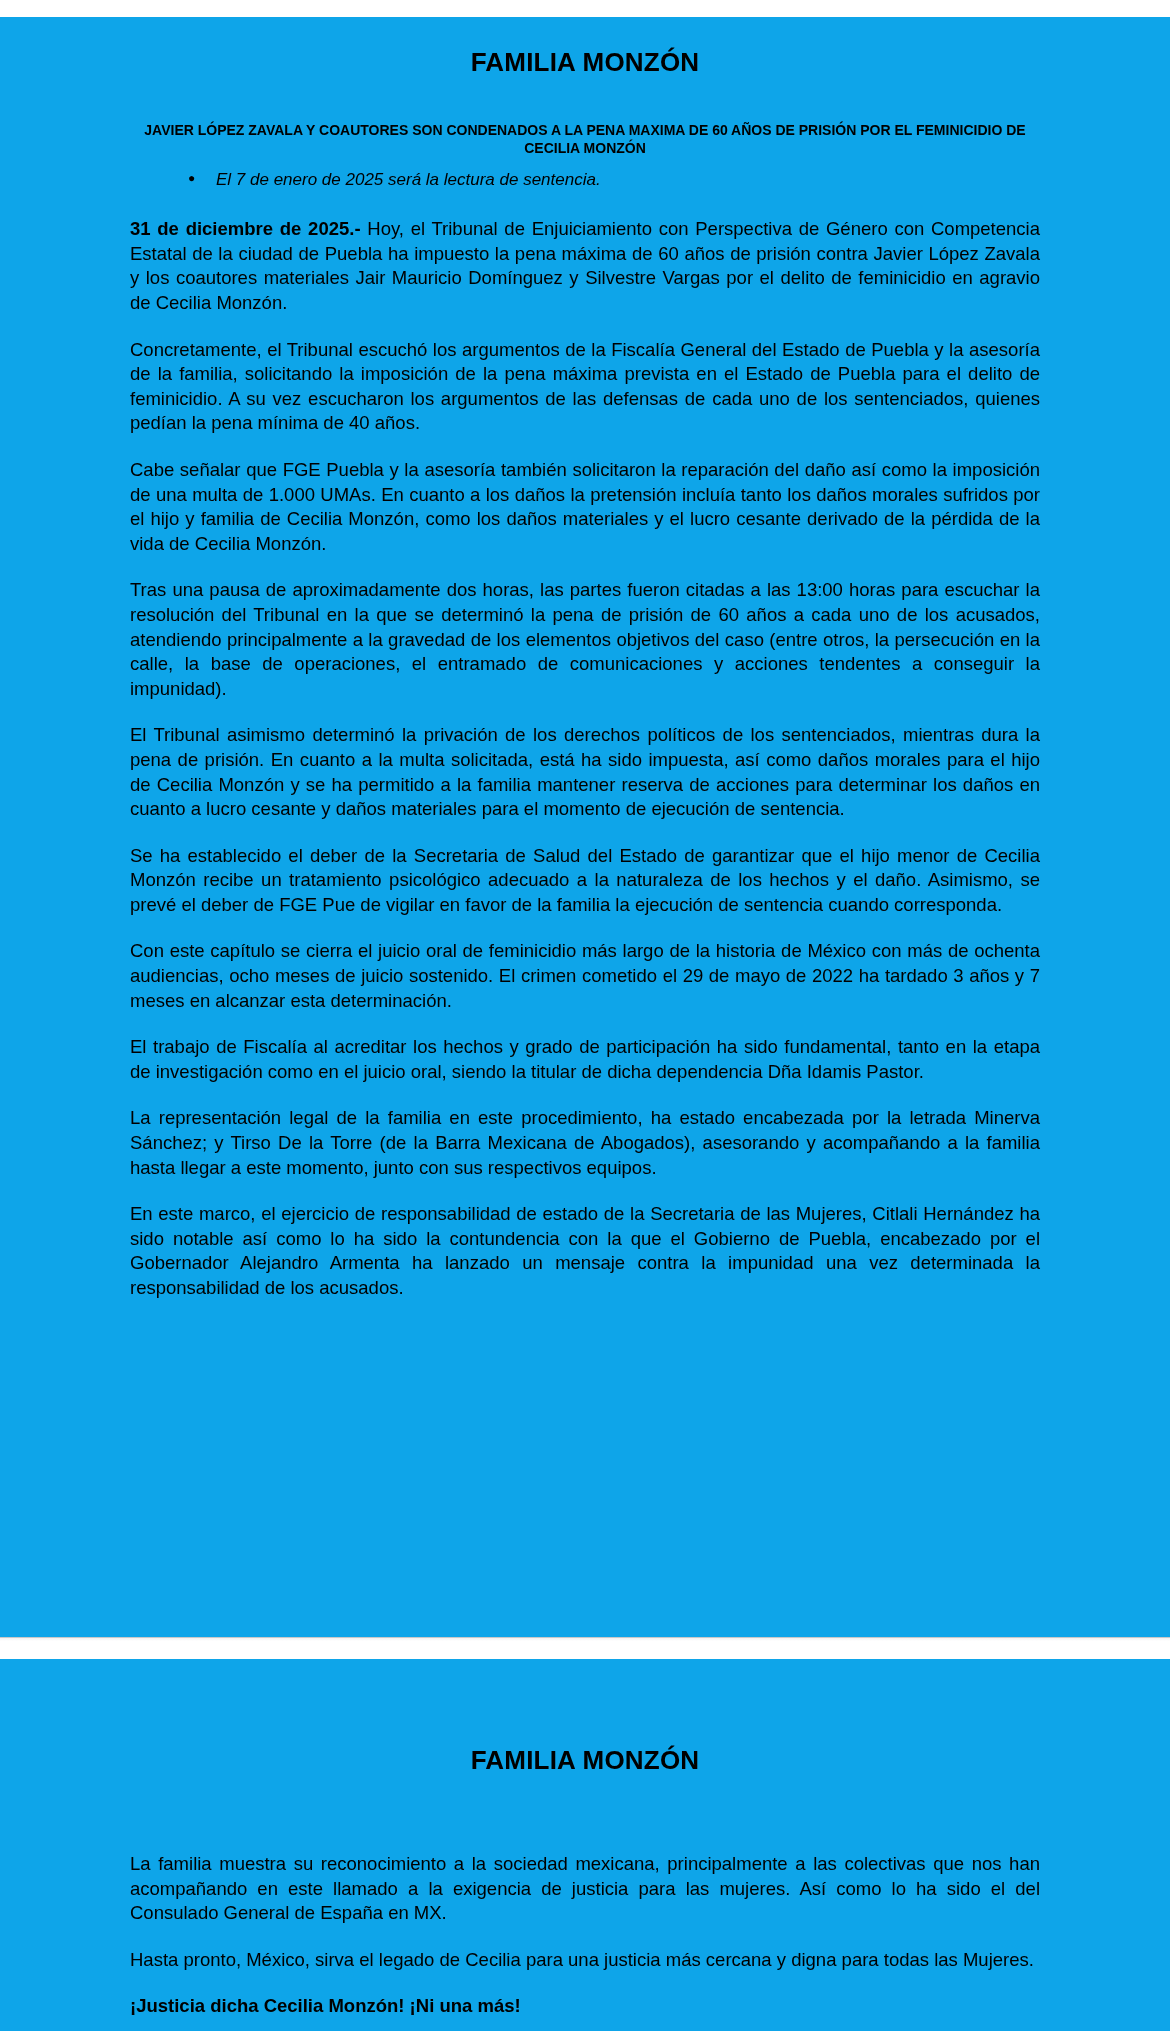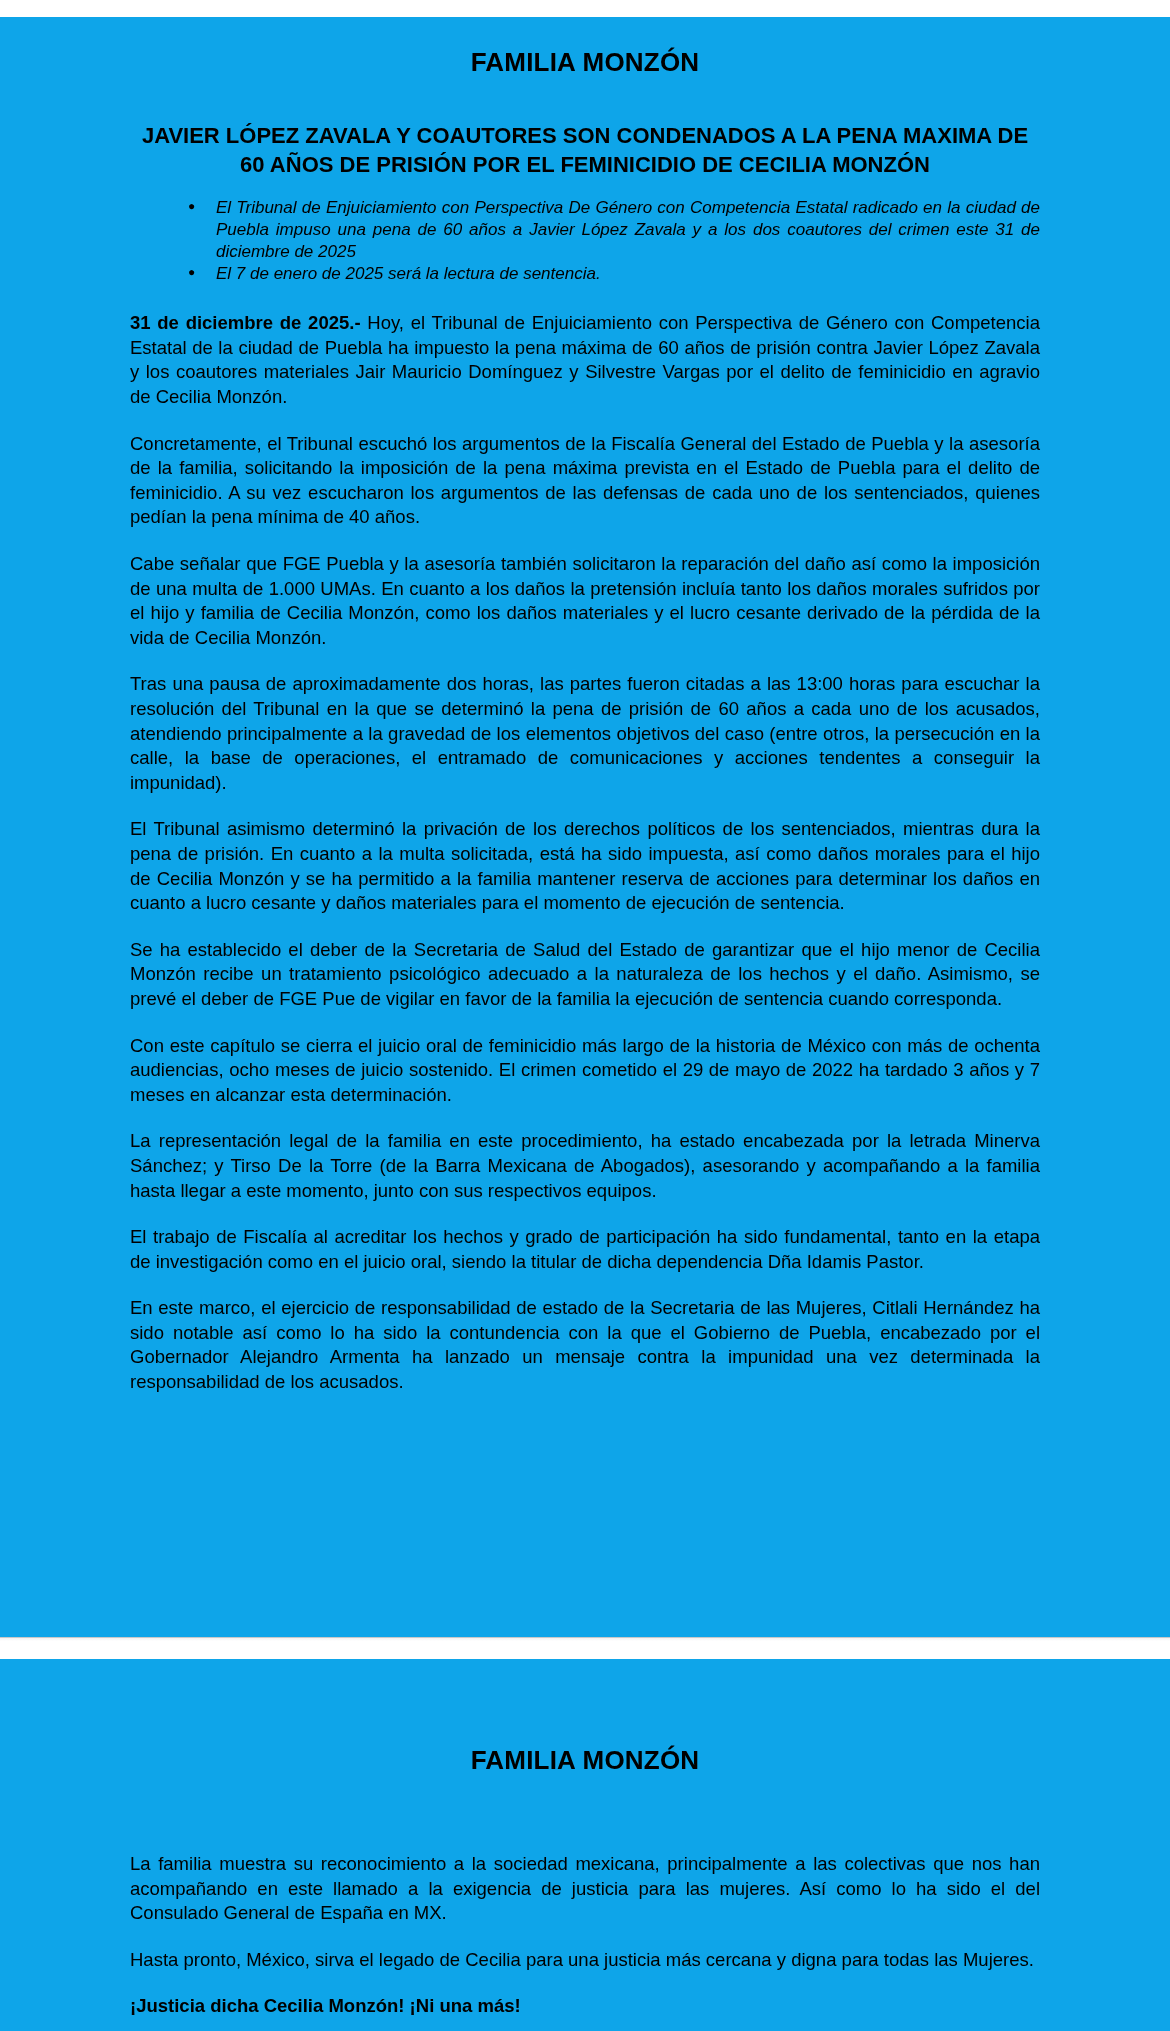--- a/index.html
+++ b/index.html
@@ -50,21 +50,21 @@
   .masthead-two {
     text-align: center;
     font-size: 26px;
     font-weight: bold;
     letter-spacing: 0.2px;
     padding-top: 86px;
     line-height: 1.2;
   }
   .headline {
     text-align: center;
-    font-size: 22px;
+    font-size: 14px;
     font-weight: bold;
     line-height: 1.32;
     margin-top: 42px;
     margin-left: 8px;
     margin-right: 8px;
   }
   ul.lead-bullets {
     margin: 2px 0 0 0;
     padding-left: 52px;
     list-style: none;
@@ -126,36 +126,35 @@
 
 <div class="doc">
 
   <section class="page page-one">
 
     <h1 class="masthead">FAMILIA MONZÓN</h1>
 
     <h2 class="headline">JAVIER LÓPEZ ZAVALA Y COAUTORES SON CONDENADOS A LA PENA MAXIMA DE 60 AÑOS DE PRISIÓN POR EL FEMINICIDIO DE CECILIA MONZÓN</h2>
 
     <ul class="lead-bullets">
-      <li>El Tribunal de Enjuiciamiento con Perspectiva De Género con Competencia Estatal radicado en la ciudad de Puebla impuso una pena de 60 años a Javier López Zavala y a los dos coautores del crimen este 31 de diciembre de 2025</li>
       <li class="single">El 7 de enero de 2025 será la lectura de sentencia.</li>
     </ul>
 
     <div class="body-block">
 
       <p class="para"><span class="lead-date">31 de diciembre de 2025.-</span><span> Hoy, el Tribunal de Enjuiciamiento con Perspectiva de Género con Competencia Estatal de la ciudad de Puebla ha impuesto la pena máxima de 60 años de prisión contra Javier López Zavala y los coautores materiales Jair Mauricio Domínguez y Silvestre Vargas por el delito de feminicidio en agravio de Cecilia Monzón.</span></p>
 
       <p class="para">Concretamente, el Tribunal escuchó los argumentos de la Fiscalía General del Estado de Puebla y la asesoría de la familia, solicitando la imposición de la pena máxima prevista en el Estado de Puebla para el delito de feminicidio. A su vez escucharon los argumentos de las defensas de cada uno de los sentenciados, quienes pedían la pena mínima de 40 años.</p>
       <p class="para">Cabe señalar que FGE Puebla y la asesoría también solicitaron la reparación del daño así como la imposición de una multa de 1.000 UMAs. En cuanto a los daños la pretensión incluía tanto los daños morales sufridos por el hijo y familia de Cecilia Monzón, como los daños materiales y el lucro cesante derivado de la pérdida de la vida de Cecilia Monzón.</p>
       <p class="para">Tras una pausa de aproximadamente dos horas, las partes fueron citadas a las 13:00 horas para escuchar la resolución del Tribunal en la que se determinó la pena de prisión de 60 años a cada uno de los acusados, atendiendo principalmente a la gravedad de los elementos objetivos del caso (entre otros, la persecución en la calle, la base de operaciones, el entramado de comunicaciones y acciones tendentes a conseguir la impunidad).</p>
       <p class="para">El Tribunal asimismo determinó la privación de los derechos políticos de los sentenciados, mientras dura la pena de prisión. En cuanto a la multa solicitada, está ha sido impuesta, así como daños morales para el hijo de Cecilia Monzón y se ha permitido a la familia mantener reserva de acciones para determinar los daños en cuanto a lucro cesante y daños materiales para el momento de ejecución de sentencia.</p>
       <p class="para">Se ha establecido el deber de la Secretaria de Salud del Estado de garantizar que el hijo menor de Cecilia Monzón recibe un tratamiento psicológico adecuado a la naturaleza de los hechos y el daño. Asimismo, se prevé el deber de FGE Pue de vigilar en favor de la familia la ejecución de sentencia cuando corresponda.</p>
       <p class="para">Con este capítulo se cierra el juicio oral de feminicidio más largo de la historia de México con más de ochenta audiencias, ocho meses de juicio sostenido. El crimen cometido el 29 de mayo de 2022 ha tardado 3 años y 7 meses en alcanzar esta determinación.</p>
+      <p class="para">El trabajo de Fiscalía al acreditar los hechos y grado de participación ha sido fundamental, tanto en la etapa de investigación como en el juicio oral, siendo la titular de dicha dependencia Dña Idamis Pastor.</p>
       <p class="para">La representación legal de la familia en este procedimiento, ha estado encabezada por la letrada Minerva Sánchez; y Tirso De la Torre (de la Barra Mexicana de Abogados), asesorando y acompañando a la familia hasta llegar a este momento, junto con sus respectivos equipos.</p>
-      <p class="para">El trabajo de Fiscalía al acreditar los hechos y grado de participación ha sido fundamental, tanto en la etapa de investigación como en el juicio oral, siendo la titular de dicha dependencia Dña Idamis Pastor.</p>
       <p class="para">En este marco, el ejercicio de responsabilidad  de estado de la Secretaria de las Mujeres, Citlali Hernández ha sido notable así como lo ha sido la contundencia con la que el Gobierno de Puebla, encabezado por el Gobernador Alejandro Armenta ha lanzado un mensaje contra la impunidad una vez determinada la responsabilidad de los acusados.</p>
 
     </div>
   </section>
 
   <div class="page-divider"></div>
 
   <section class="page page-two">
 
     <h1 class="masthead-two">FAMILIA MONZÓN</h1>

